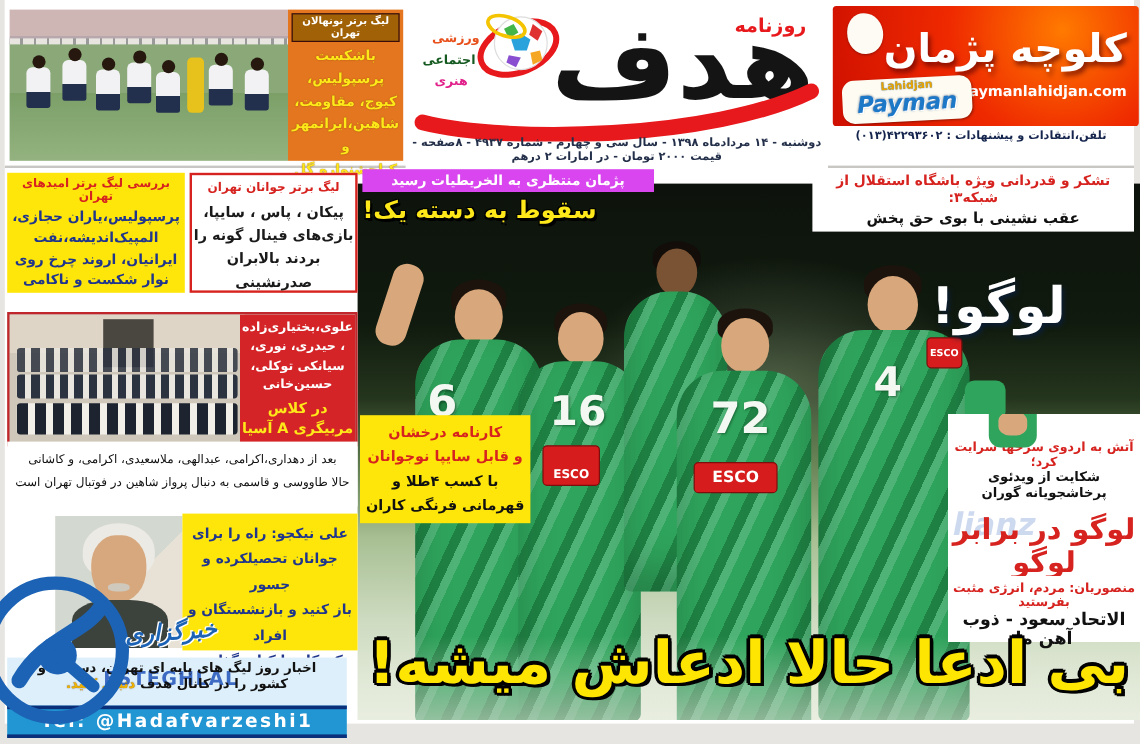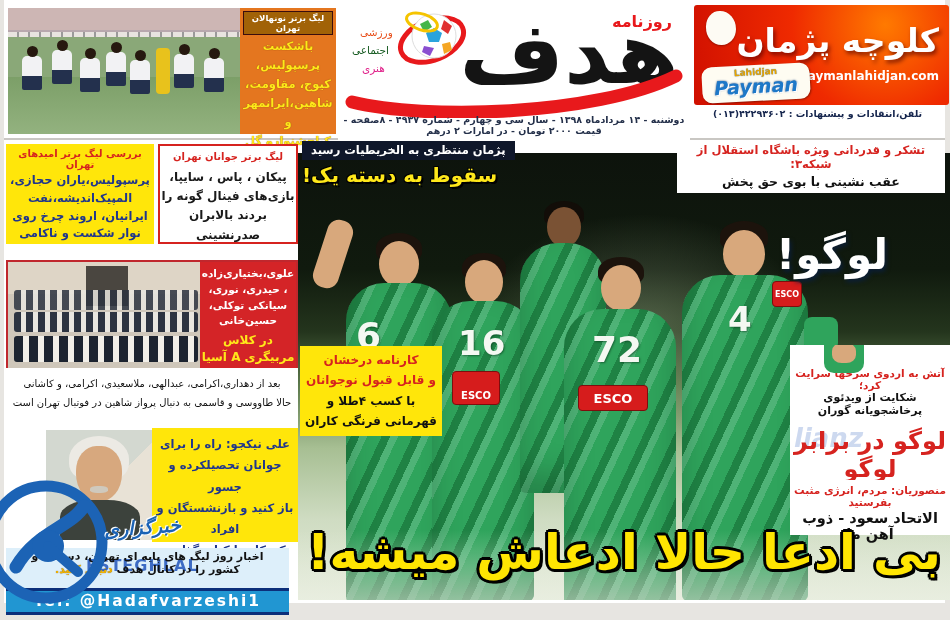--- a/index.html
+++ b/index.html
@@ -22,21 +22,21 @@
 
   
   .orange-panel { position:absolute; left:236px; top:8px; width:96px; height:126px; background:#e4761f; padding:3px 3px; text-align:center; }
   .orange-label { display:inline-block; background:#a16207; border:1px solid #3a0d0d; color:#fff; font-size:8.5px; font-weight:bold; padding:1px 3px; margin-bottom:2px; }
   .orange-headline { color:#ffe81a; font-size:11.5px; font-weight:bold; line-height:1.65; text-shadow:0 0 1px #7a3c00; }
 
   
   .masthead { position:absolute; left:334px; top:0; width:352px; height:140px; background:#fff; }
   .word-rooznameh { position:absolute; right:18px; top:12px; color:#e8191c; font-size:16px; font-weight:bold; }
   .logo-hadaf { position:absolute; right:6px; top:10px; width:230px; font-size:86px; font-weight:900; color:#141414; line-height:1.0; text-align:center; transform:scaleX(1.05); }
-  .tagline { position:absolute; font-size:10.5px; font-weight:normal;text-align:center; }
+  .tagline { position:absolute; font-size:10.5px; font-weight:bold;text-align:center; }
   .tag-sport { left:22px; top:26px; color:#e8501c; }
   .tag-social { left:14px; top:44px; color:#14591f; }
   .tag-art { left:24px; top:62px; color:#e0218a; }
   .ball-svg { position:absolute; left:58px; top:2px; }
   .swoosh-svg { position:absolute; left:6px; top:58px; }
   .date-line { position:absolute; left:0; bottom:4px; width:100%; text-align:center; font-size:9.5px; color:#24304a; font-weight:bold; }
 
   
   .ad { position:absolute; left:690px; top:5px; width:255px; height:100px; background:radial-gradient(circle at 75% 20%, #ff7a00 0%, #ef2a00 45%, #cf0f00 100%); border-radius:3px; overflow:hidden; }
   .ad-title { position:absolute; right:10px; top:16px; width:100%; text-align:right; color:#fff; font-size:33px; font-weight:900; text-shadow:2px 3px 4px rgba(80,0,0,.65); direction:rtl; }
@@ -96,21 +96,21 @@
   .player .jersey { position:absolute; border-radius:38px 38px 6px 6px;
     background:repeating-linear-gradient(115deg,#2fa45c 0 13px,#1f8244 13px 21px,#4fb377 21px 28px); box-shadow:inset 0 -18px 30px rgba(10,40,20,.25); }
   .player .num { position:absolute; color:#f4f8f2; font-weight:900; text-shadow:1px 1px 2px rgba(0,40,15,.5); }
   .esco-badge { position:absolute; background:#d61c1c; border:1px solid #7e0d0d; border-radius:4px; color:#fff; font-weight:900; text-align:center; }
   .arm-up { position:absolute; width:26px; height:70px; background:#d8a87c; border-radius:12px; }
   .sleeve { position:absolute; width:34px; height:34px; background:#2fa45c; border-radius:8px; }
 
   .photo-wash { position:absolute; left:0; bottom:0; width:100%; height:70px; background:linear-gradient(180deg,rgba(236,240,228,0) 0%,rgba(236,240,228,.55) 100%); }
 
   
-  .blue-label { position:absolute; left:302px; top:141px; background:#0f172a; color:#fff; font-size:11.5px; font-weight:bold; padding:2px 9px 3px; z-index:4; }
+  .blue-label { position:absolute; left:302px; top:141px; background:#d946ef; color:#fff; font-size:11.5px; font-weight:bold; padding:2px 24px 3px; z-index:4; }
   .drop-headline { position:absolute; left:302px; top:163px; color:#ffe81a; font-size:20px; font-weight:900; z-index:4;
     text-shadow:2px 2px 0 #000,-1px -1px 0 #000,1px -1px 0 #000,-1px 1px 0 #000; }
   .kicker-chip { position:absolute; right:5px; top:141px; width:268px; background:#fff; z-index:4; padding:2px 6px 3px; text-align:center; }
   .kicker-chip .k1 { color:#d6231f; font-size:11.5px; font-weight:bold; direction:rtl; }
   .kicker-chip .k2 { display:inline-block; background:#fff; color:#111; font-size:12.5px; font-weight:bold; margin-top:2px; direction:rtl; }
   .mercy1 { position:absolute; right:8px; top:196px; width:320px; text-align:center; color:#fff; font-size:23px; font-weight:900; z-index:4; direction:rtl;
     text-shadow:1px 2px 3px rgba(10,30,60,.8); }
   .mercy2 { position:absolute; right:18px; top:230px; width:200px; text-align:center; color:#fff; font-size:42px; font-weight:900; z-index:4; direction:rtl;
     text-shadow:2px 3px 4px rgba(10,30,60,.85); }
   .wrestling-box { position:absolute; left:300px; top:346px; width:142px; z-index:4; background:#ffe60a; text-align:center; padding:4px 2px; }
@@ -248,21 +248,21 @@
   <div class="drop-headline rtl">سقوط به دسته یک!</div>
 
   <div class="kicker-chip">
     <div class="k1">تشکر و قدردانی ویژه باشگاه استقلال از شبکه۳:</div>
     <div class="k2">عقب نشینی با بوی حق پخش</div>
   </div>
   <div class="mercy2">لوگو!</div>
 
   <div class="wrestling-box">
     <div class="rd pre rtl">کارنامه درخشان
-و قابل قبول نوجوانان</div>
+و قابل سایپا نوجوانان</div>
     <div class="bk pre rtl">با کسب ۴طلا و
 قهرمانی فرنگی کاران</div>
   </div>
 
   <div class="right-panel">
     <div class="rp-fist-sleeve"></div>
     <div class="rp-fist"></div>
     <div class="rp-watermark">lianz</div>
     <div class="rp-kicker">آتش به اردوی سرخها سرایت کرد؛</div>
     <div class="rp-sub">شکایت از ویدئوی پرخاشجویانه گوران</div>

